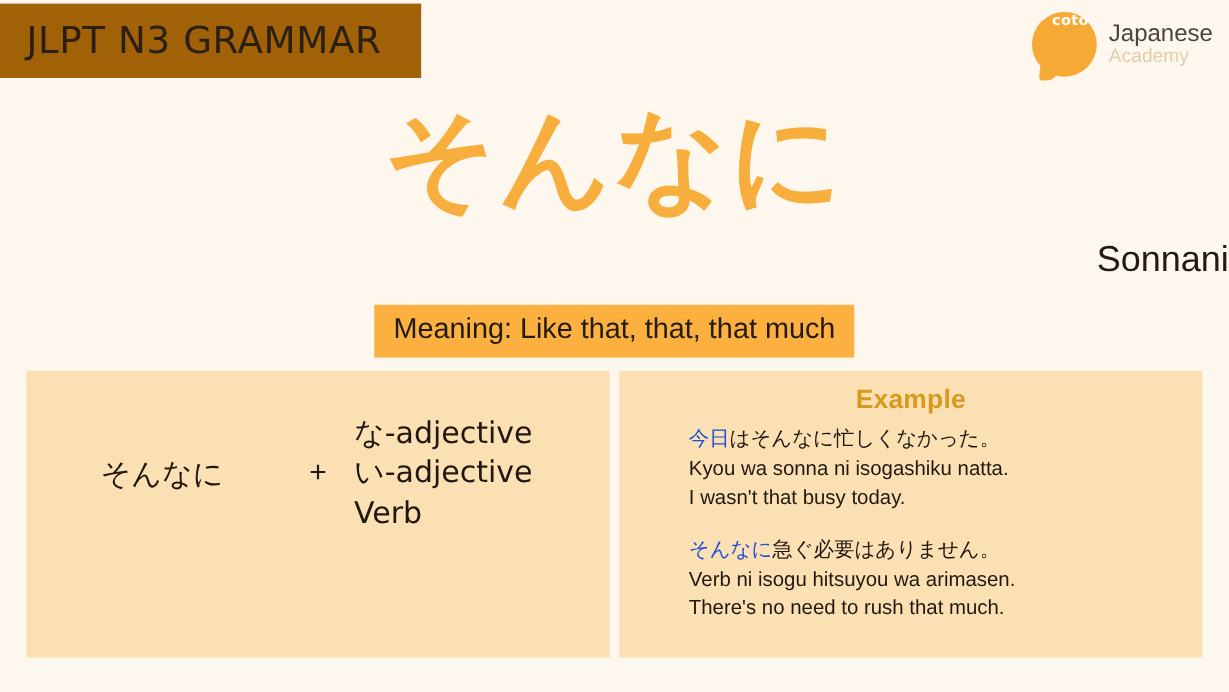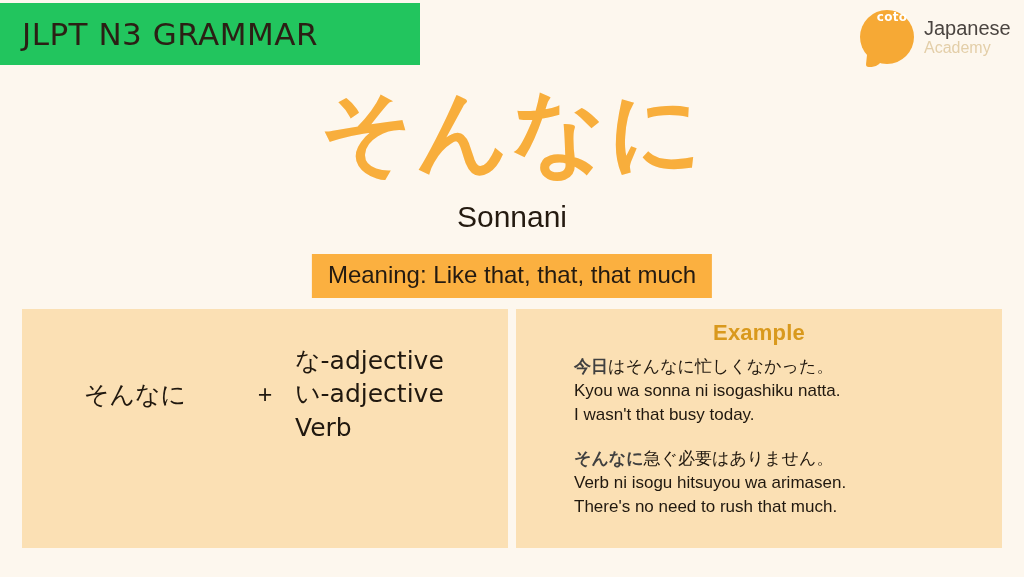--- a/index.html
+++ b/index.html
@@ -13,23 +13,23 @@
     font-family: "Liberation Sans", "DejaVu Sans", sans-serif;
     overflow: hidden;
     position: relative;
   }
 
   
   .level-badge {
     position: absolute;
     left: 0;
     top: 3px;
-    width: 420px;
+    width: 351px;
     height: 62px;
-    background: #22c55e;
+    background: #a16207;
     display: flex;
     align-items: center;
     box-sizing: border-box;
     padding-left: 22px;
     text-align: center;
   }
   .level-badge-text {
     font-size: 31px;
     font-weight: 400;
     letter-spacing: 0.5px;
@@ -115,21 +115,21 @@
     font-weight: 700;
     color: #F8AE3C;
     letter-spacing: 2px;
     font-family: "DejaVu Sans", sans-serif;
   }
   .title-romaji {
     position: absolute;
     left: 0;
     right: 0;
     top: 200px;
-    text-align: center;
+    text-align: right;
     font-size: 30px;
     color: #241A10;
     font-weight: 400;
   }
 
   
   .meaning-banner {
     position: absolute;
     left: 50%;
     transform: translateX(-50%);
@@ -208,22 +208,22 @@
   .example-block {
     margin-bottom: 18px;
   }
   .example-jp {
     font-size: 17px;
     color: #20180F;
     line-height: 1.45;
     font-family: "DejaVu Sans", sans-serif;
   }
   .example-jp .hl {
-    color: #404040;
-    font-weight: 700;
+    color: #1d4ed8;
+    font-weight: 400;
   }
   .example-romaji {
     font-size: 17px;
     color: #20180F;
     line-height: 1.45;
   }
   .example-en {
     font-size: 17px;
     color: #20180F;
     line-height: 1.45;

